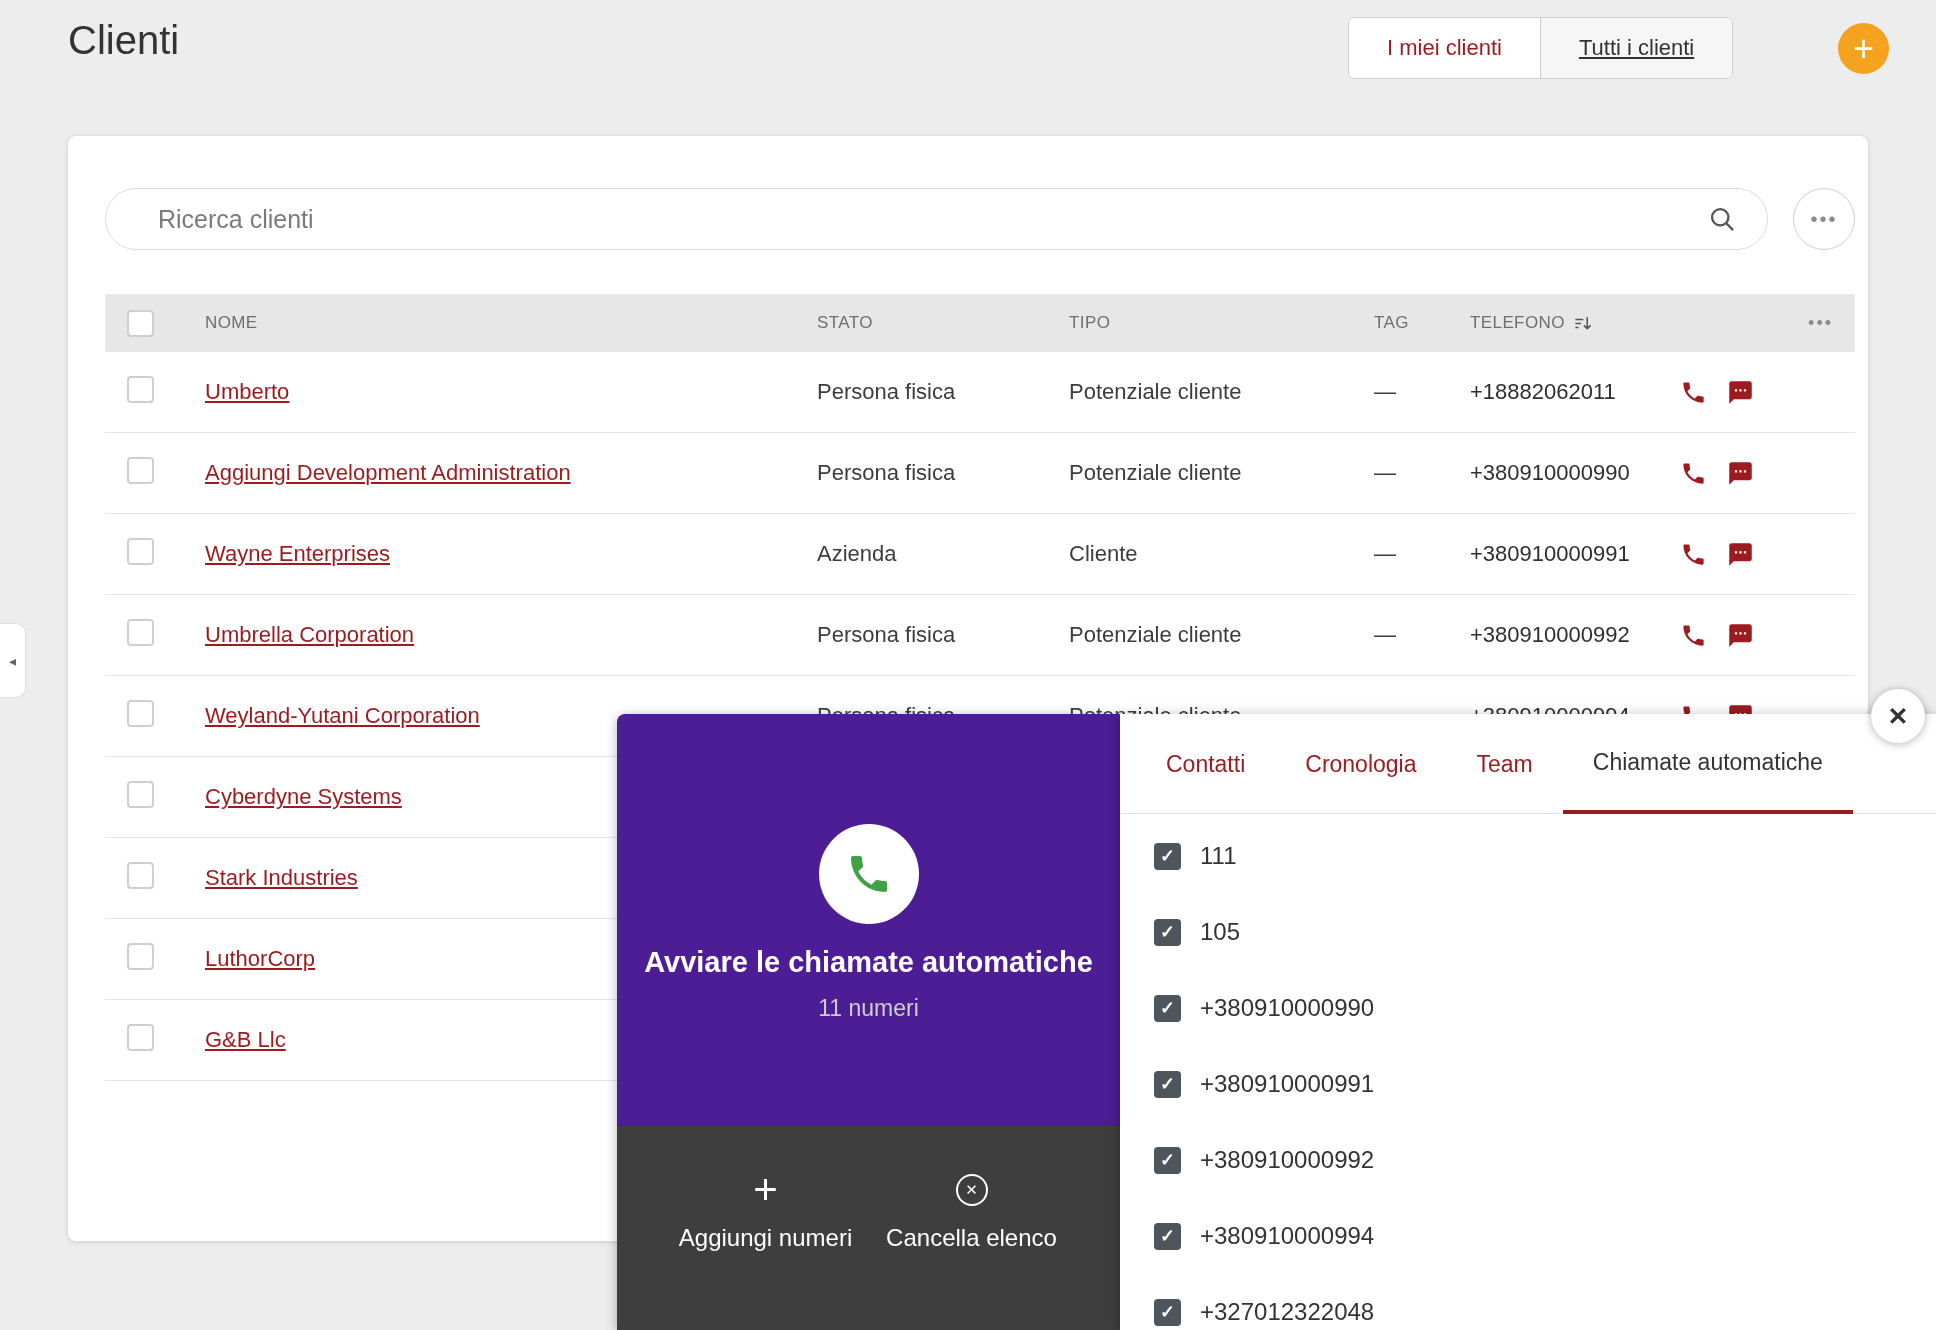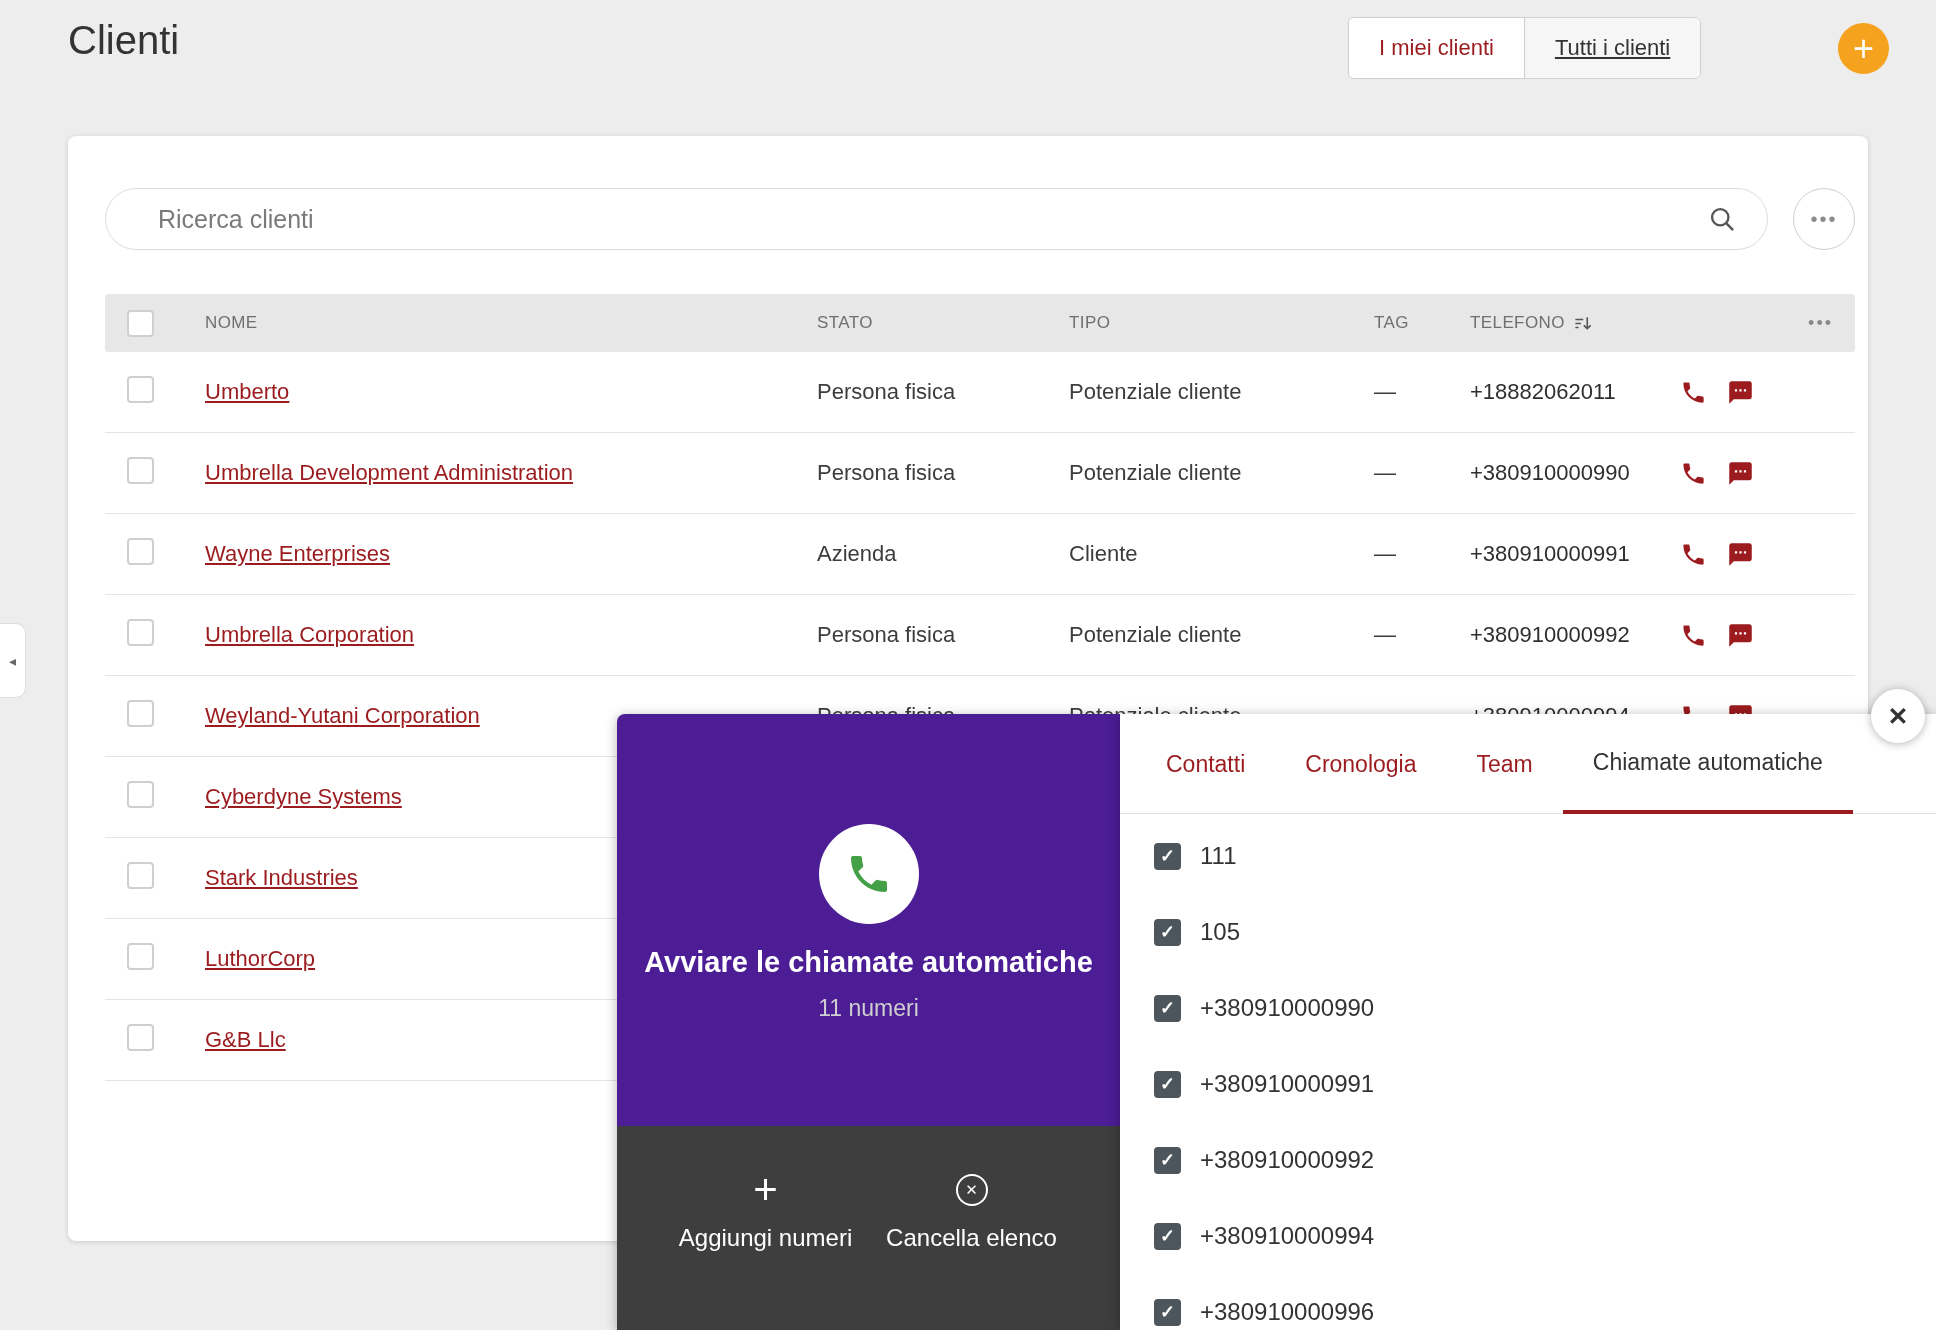--- a/index.html
+++ b/index.html
@@ -10,21 +10,21 @@
     font-family:"Liberation Sans", sans-serif;
     color:#3c3c3c;
   }
   
   .page-title { position:absolute; left:68px; top:18px; font-size:40px; font-weight:400; color:#333; }
   .view-toggle {
     position:absolute; left:1348px; top:17px; height:62px;
     display:flex; border:1px solid #cfcfcf; border-radius:6px; overflow:hidden; background:#fff;
   }
   .view-toggle button {
-    border:none; background:#fff; font-family:inherit; font-size:22px; padding:0 30px; cursor:pointer; color:#333;text-align:right;
+    border:none; background:#fff; font-family:inherit; font-size:22px; padding:0 38px; cursor:pointer; color:#333;text-align:right;
   }
   .view-toggle button.active { color:#9b1b1e; font-weight:500; }
   .view-toggle button + button { border-left:1px solid #cfcfcf; background:#f6f6f6;text-decoration:underline; }
   .add-btn {
     position:absolute; left:1838px; top:23px; width:51px; height:51px; border-radius:50%;
     background:#f5a31f; border:none; color:#fff; font-size:36px; line-height:48px; text-align:center; cursor:pointer;
     font-weight:300;
   }
   
   .card {
@@ -174,21 +174,21 @@
             <path d="M6.62 10.79c1.44 2.83 3.76 5.14 6.59 6.59l2.2-2.2c.27-.27.67-.36 1.02-.24 1.12.37 2.33.57 3.57.57.55 0 1 .45 1 1V20c0 .55-.45 1-1 1-9.39 0-17-7.61-17-17 0-.55.45-1 1-1h3.5c.55 0 1 .45 1 1 0 1.25.2 2.45.57 3.57.11.35.03.74-.25 1.02l-2.2 2.2z"></path>
           </svg>
         <svg viewBox="0 0 24 24" fill="#9b1b1e">
             <path d="M20 2H4c-1.1 0-1.99.9-1.99 2L2 22l4-4h14c1.1 0 2-.9 2-2V4c0-1.1-.9-2-2-2zM9 11H7V9h2v2zm4 0h-2V9h2v2zm4 0h-2V9h2v2z"></path>
           </svg>
       </span>
     </div>
 
     <div class="trow">
       <span><span class="cbx"></span></span>
-      <a class="name-link">Umbrella Development Administration</a>
+      <a class="name-link">Aggiungi Development Administration</a>
       <span>Persona fisica</span>
       <span>Potenziale cliente</span>
       <span>—</span>
       <span class="phone-cell">+380910000990</span>
       <span class="row-icons">
         <svg viewBox="0 0 24 24" fill="#9b1b1e">
             <path d="M6.62 10.79c1.44 2.83 3.76 5.14 6.59 6.59l2.2-2.2c.27-.27.67-.36 1.02-.24 1.12.37 2.33.57 3.57.57.55 0 1 .45 1 1V20c0 .55-.45 1-1 1-9.39 0-17-7.61-17-17 0-.55.45-1 1-1h3.5c.55 0 1 .45 1 1 0 1.25.2 2.45.57 3.57.11.35.03.74-.25 1.02l-2.2 2.2z"></path>
           </svg>
         <svg viewBox="0 0 24 24" fill="#9b1b1e">
             <path d="M20 2H4c-1.1 0-1.99.9-1.99 2L2 22l4-4h14c1.1 0 2-.9 2-2V4c0-1.1-.9-2-2-2zM9 11H7V9h2v2zm4 0h-2V9h2v2zm4 0h-2V9h2v2z"></path>
@@ -340,18 +340,18 @@
     <div class="num-item">
       <span class="cbx-checked">✓</span>
       <span>+380910000992</span>
     </div>
     <div class="num-item">
       <span class="cbx-checked">✓</span>
       <span>+380910000994</span>
     </div>
     <div class="num-item">
       <span class="cbx-checked">✓</span>
-      <span>+380910000996</span>
+      <span>+327012322048</span>
     </div>
   </div>
 </div>
 
 <button class="close-btn">✕</button>
 
 </body></html>

